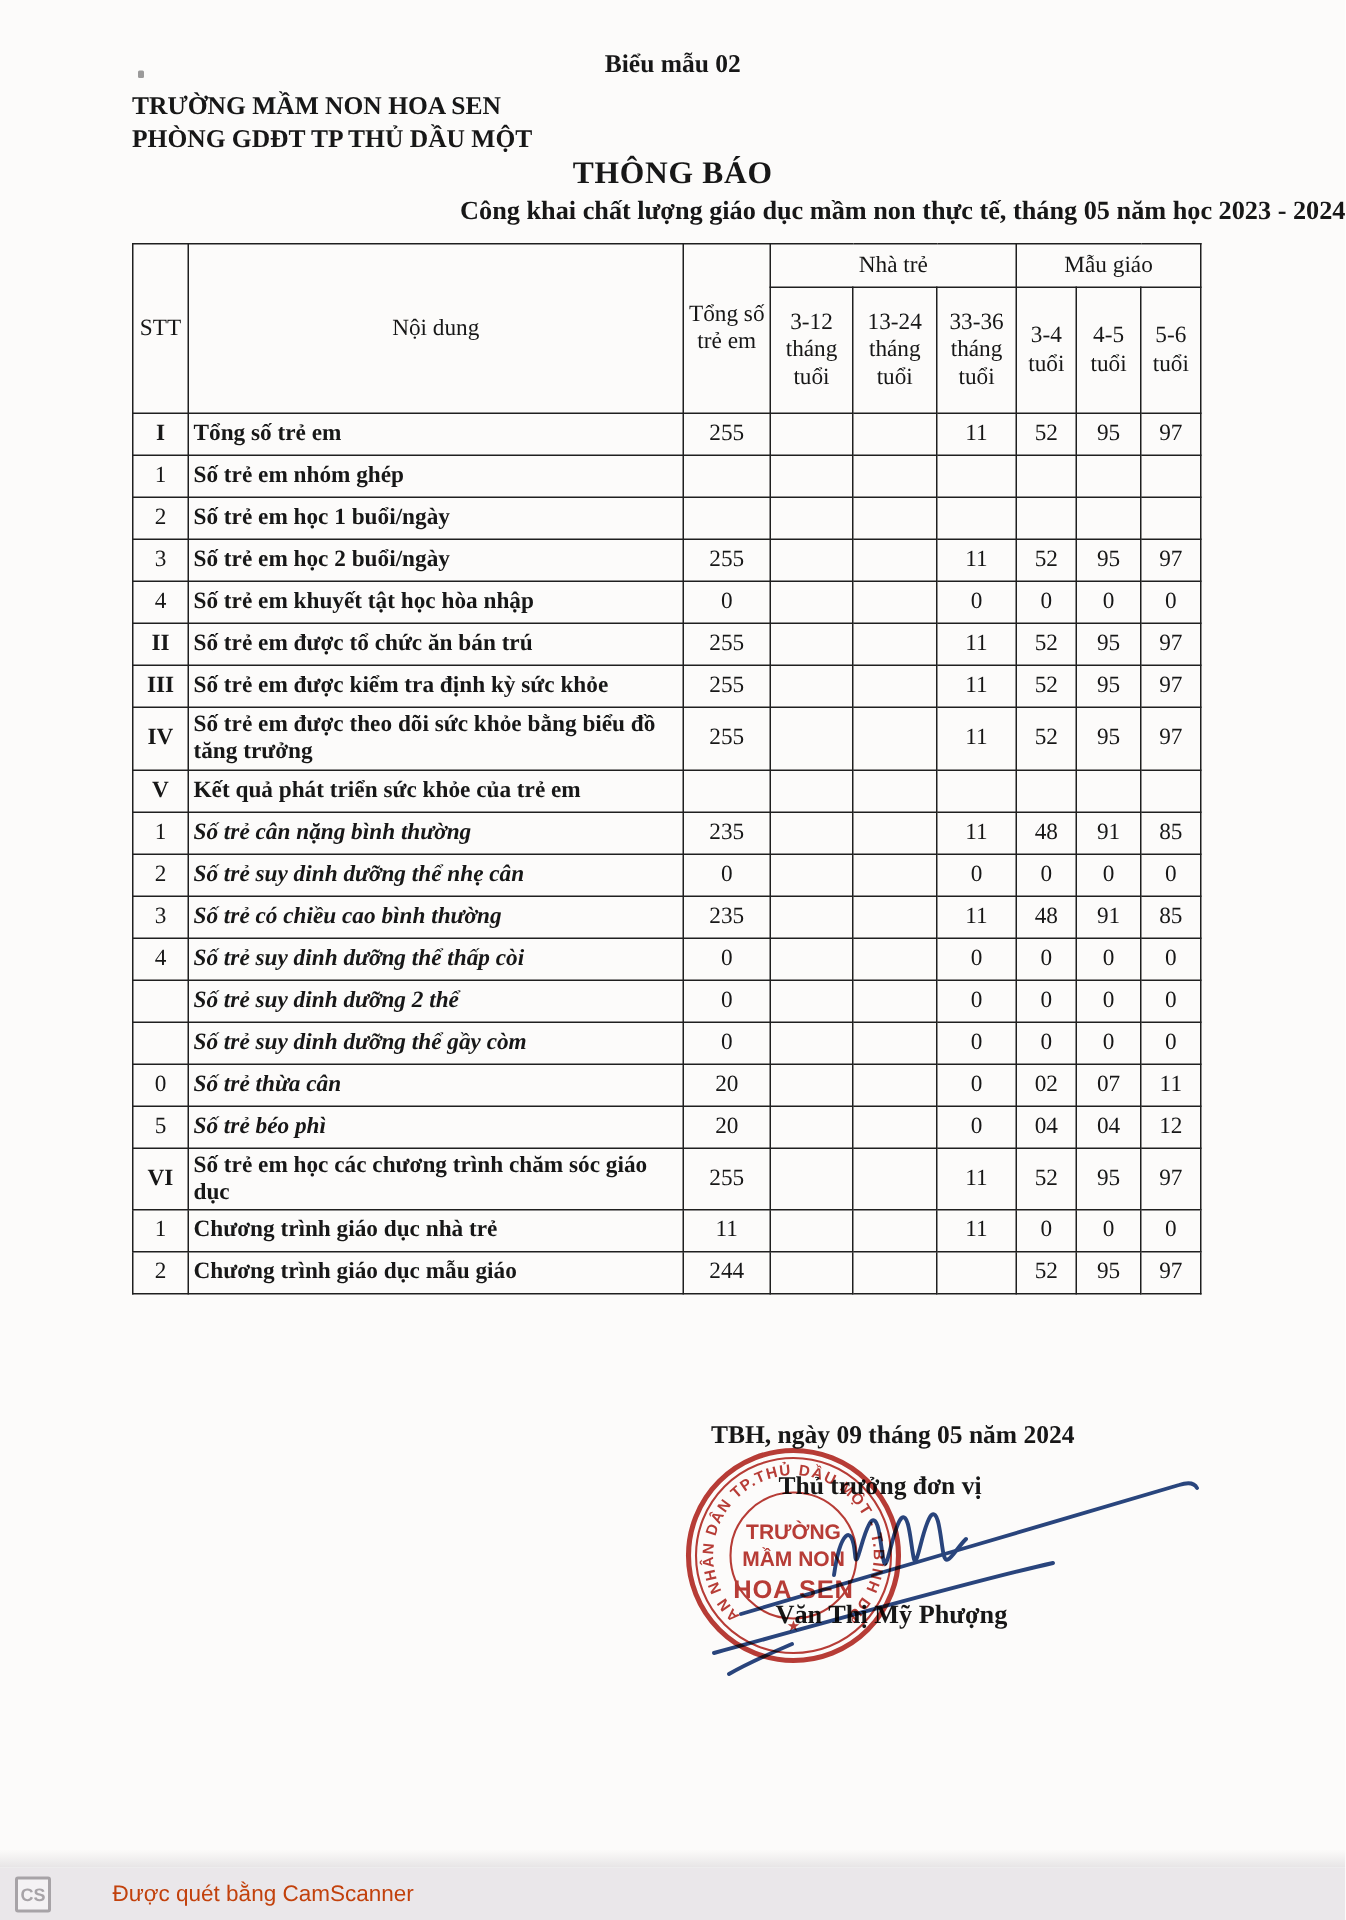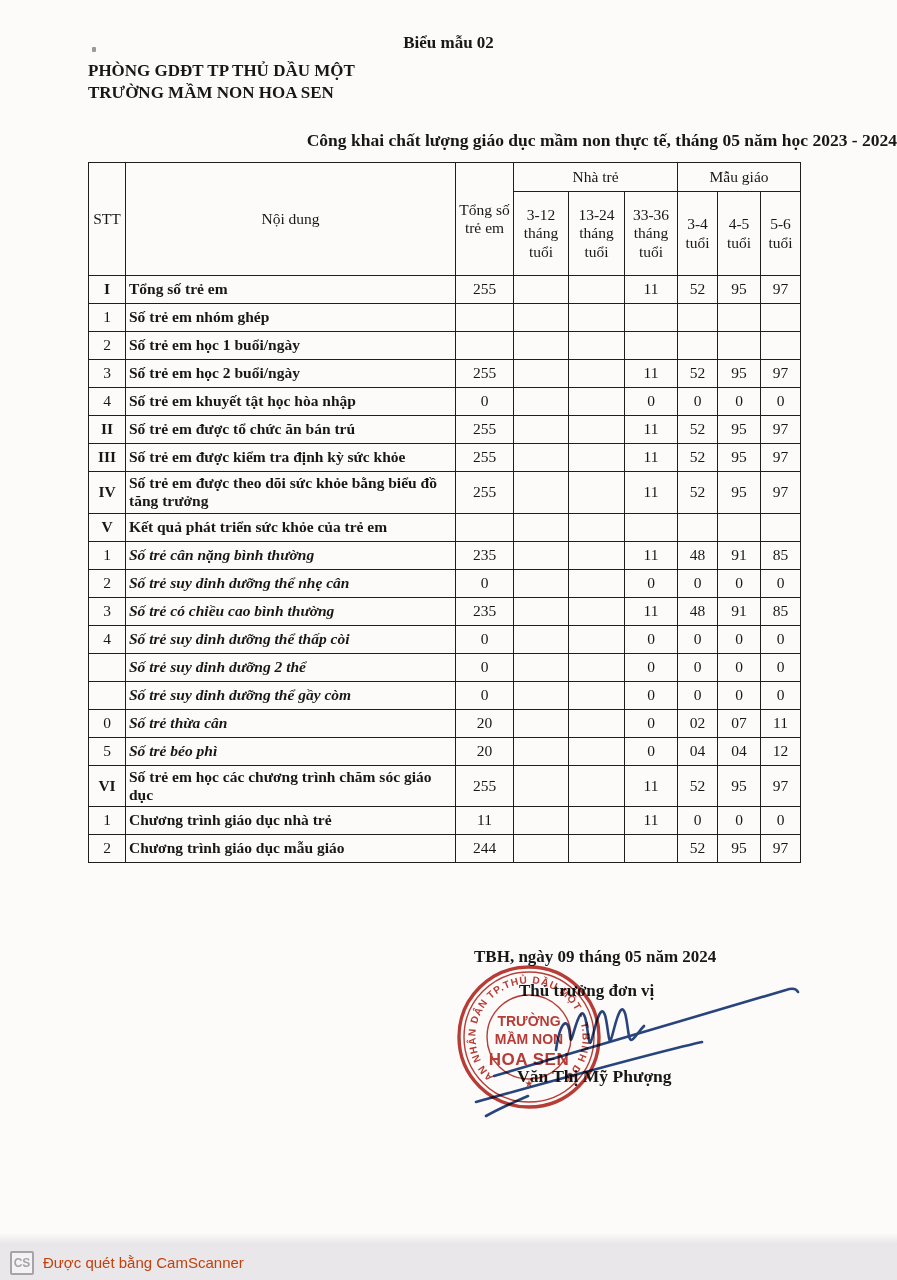--- a/index.html
+++ b/index.html
@@ -42,40 +42,41 @@
   .signer-name{position:absolute;left:517px;top:1066px;font-weight:bold;font-size:17.5px;}
   .stamp{position:absolute;left:455px;top:963px;width:148px;height:148px;
     mix-blend-mode:multiply;opacity:.95;}
   .signature{position:absolute;left:430px;top:958px;width:400px;height:170px;
     mix-blend-mode:multiply;pointer-events:none;}
   
   .page-bottom-shade{position:absolute;left:0;bottom:35px;width:100%;height:12px;
     background:linear-gradient(to bottom,rgba(210,206,210,0),rgba(205,201,205,.45));}
   .scan-bar{position:absolute;left:0;bottom:0;width:100%;height:35px;background:#eae7ea;
     display:flex;align-items:center;padding-left:10px;box-sizing:border-box;
-    font-family:"Liberation Sans",sans-serif;}
+    font-family:"Liberation Sans",sans-serif;gap:32px;}
   .cs-badge{width:20px;height:20px;border:2px solid #a7a3a7;color:#a7a3a7;border-radius:2px;
     display:flex;align-items:center;justify-content:center;
     font-size:12px;font-weight:bold;margin-right:9px;background:#f4f2f4;}
   .scan-text{color:#c2410c;font-size:15px;}
 </style>
 </head>
 <body>
 
 <div class="page">
 
   <div class="speck"></div>
 
   <div class="form-label">Biểu mẫu 02</div>
 
   <div class="org-block">
+    <div>TRƯỜNG MẦM NON HOA SEN</div>
     <div>PHÒNG GDĐT TP THỦ DẦU MỘT</div>
-    <div>TRƯỜNG MẦM NON HOA SEN</div>
   </div>
 
+  <div class="doc-title">THÔNG BÁO</div>
   <div class="doc-subtitle">Công khai chất lượng giáo dục mầm non thực tế, tháng 05 năm học 2023 - 2024</div>
 
   <table class="main">
     <colgroup>
       <col style="width:37px">
         <col style="width:330px">
         <col style="width:58px">
       <col style="width:55px">
         <col style="width:56px">
         <col style="width:53px">

